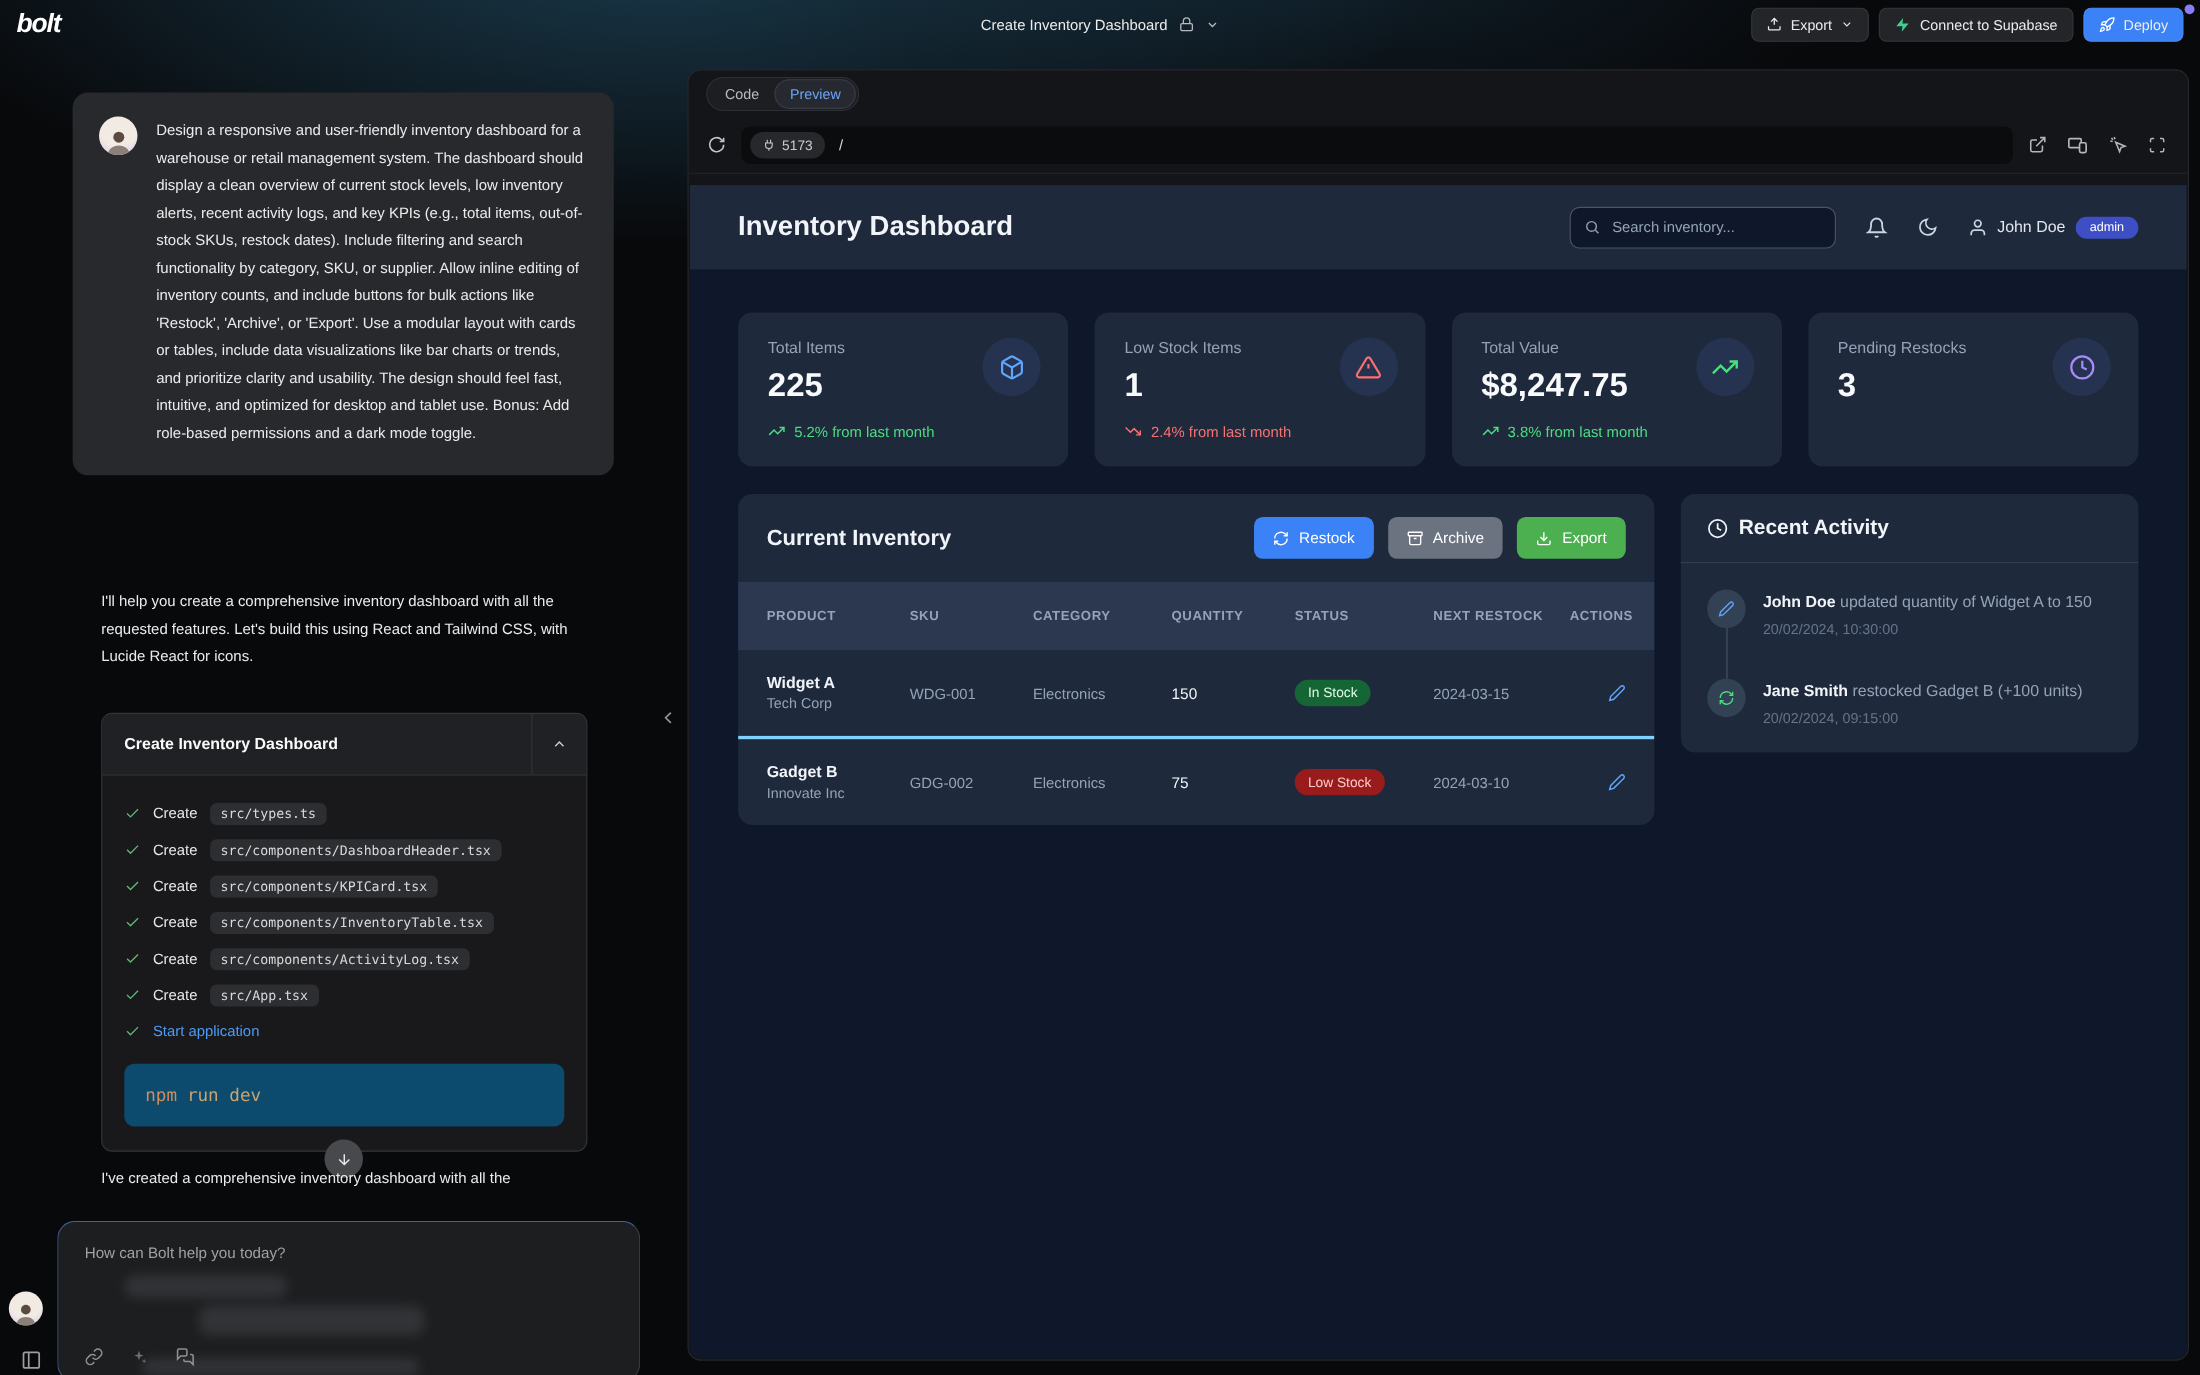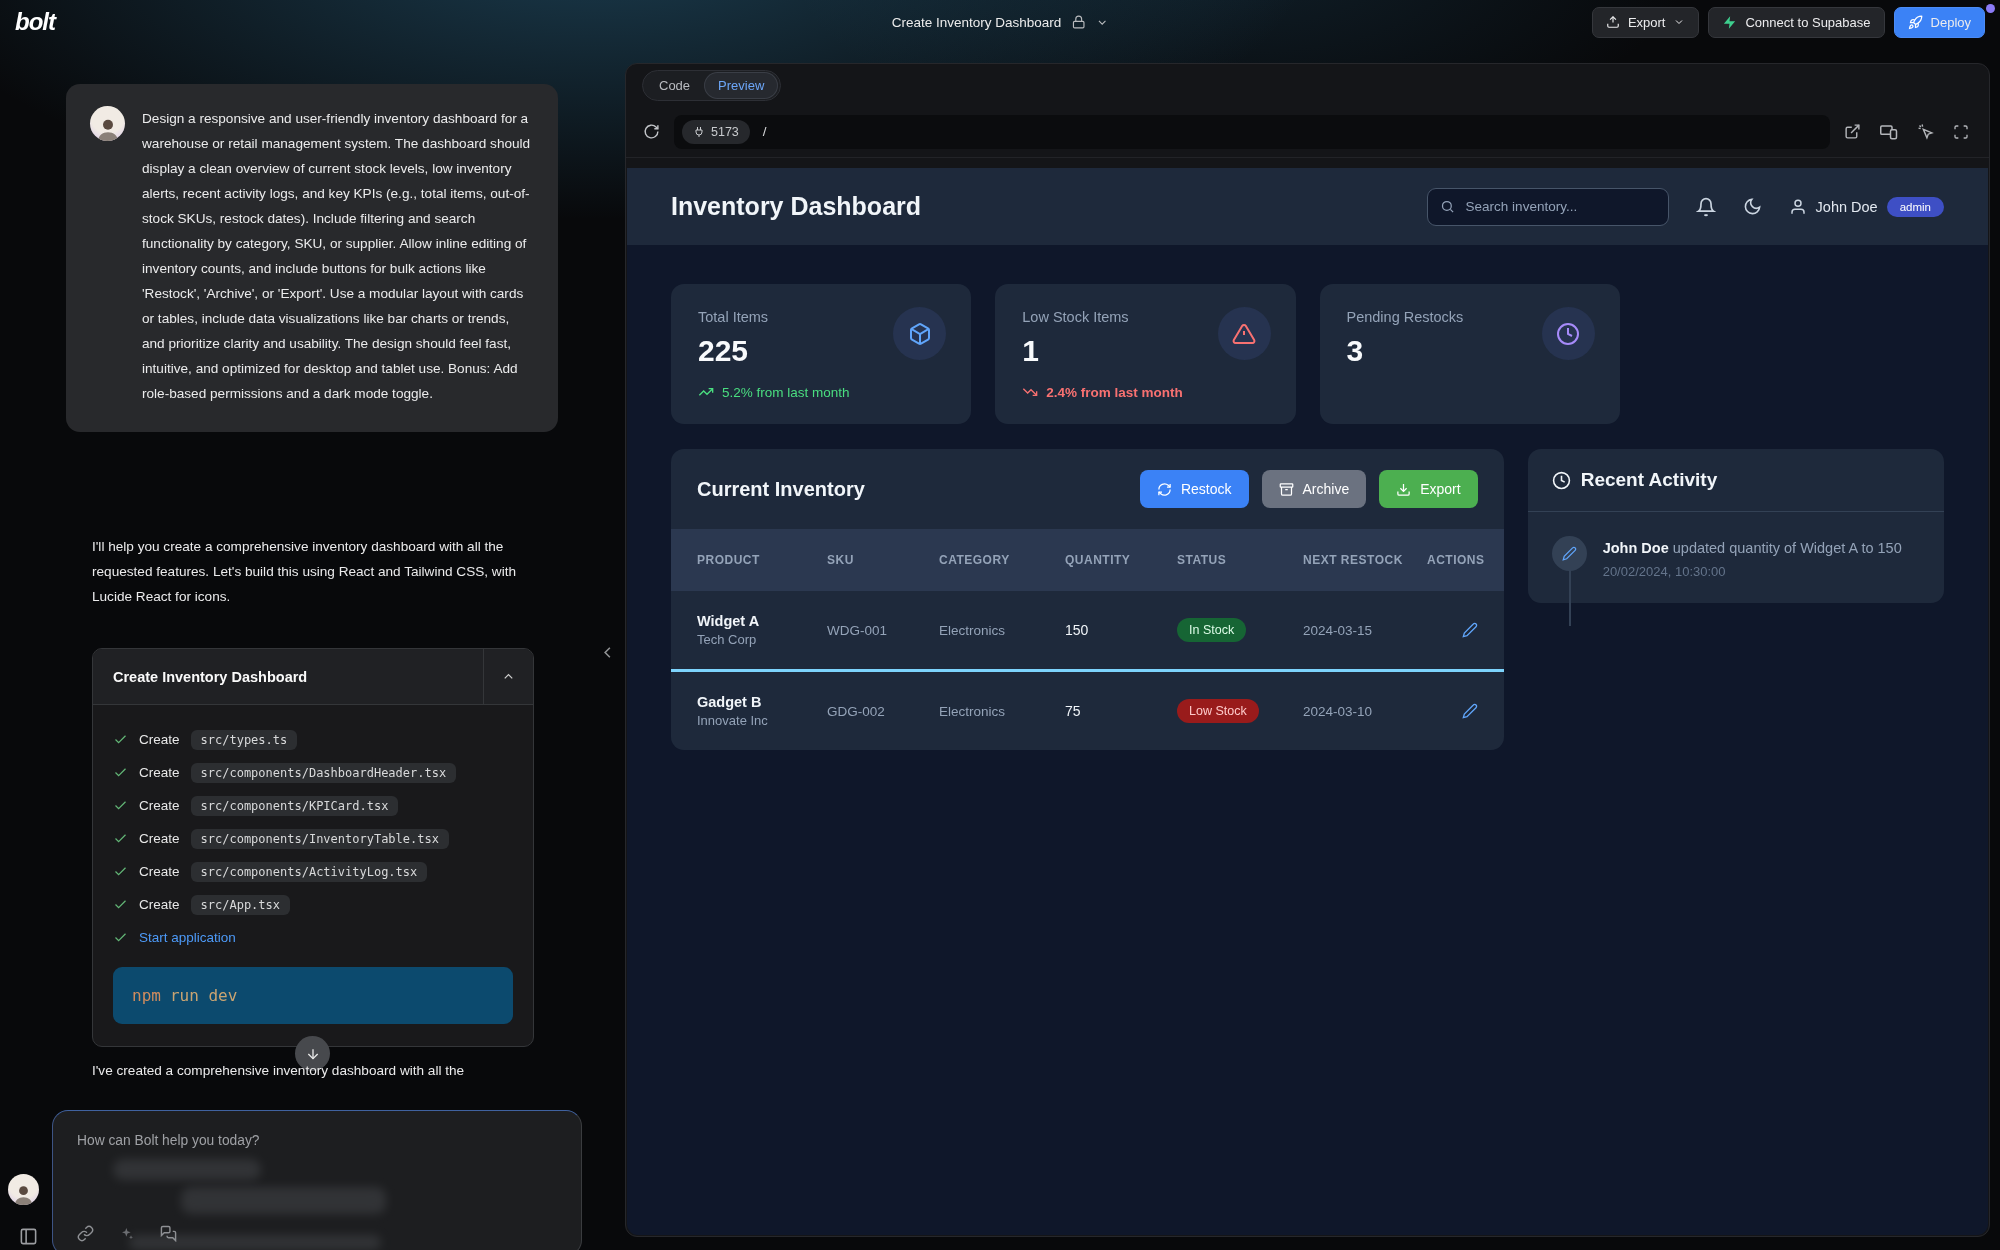--- a/index.html
+++ b/index.html
@@ -79,21 +79,21 @@
   .hdr-icon{color:#cbd5e1;background:none;border:none;padding:0;cursor:pointer;}
   .user-chip{display:flex;align-items:center;gap:9px;color:#e2e8f0;font-size:14.5px;cursor:pointer;}
   .role{background:#3e4fc5;color:#fff;font-size:11.5px;padding:4px 13px;border-radius:999px;}
 
   .kpis{display:grid;grid-template-columns:repeat(4,1fr);gap:24px;padding:39px 44px 0;}
   .kpi{position:relative;background:#1e293b;border-radius:13px;height:140px;box-sizing:border-box;padding:25px 27px;}
   .kpi-label{color:#94a3b8;font-size:14.5px;}
   .kpi-value{color:#f8fafc;font-size:30px;font-weight:700;margin-top:9px;}
   .kpi-trend{position:absolute;left:27px;bottom:24px;display:flex;align-items:center;gap:8px;font-size:13.5px;}
   .kpi-trend.up{color:#4ade80;}
-  .kpi-trend.down{color:#f87171;font-weight:bold;}
+  .kpi-trend.down{color:#f87171;}
   .kpi-bubble{position:absolute;right:25px;top:23px;width:53px;height:53px;border-radius:50%;background:#263350;display:flex;align-items:center;justify-content:center;}
   .ic-blue{color:#60a5fa;}.ic-red{color:#f87171;}.ic-green{color:#4ade80;}.ic-purple{color:#a78bfa;}
 
   .main{display:grid;grid-template-columns:2fr 1fr;gap:24px;padding:25px 44px 0;align-items:start;}
   .panel{background:#1e293b;border-radius:13px;}
   .panel.inv{overflow:hidden;}
   .inv-hd{display:flex;align-items:center;justify-content:space-between;padding:21px 26px;}
   .inv-title{font-size:20px;font-weight:700;color:#f1f5f9;margin:0;}
   .inv-btns{display:flex;gap:13px;}
   .abtn{display:flex;align-items:center;gap:9px;height:38px;padding:0 17px;border:none;border-radius:8px;color:#fff;font-size:14px;cursor:pointer;}
@@ -468,20 +468,39 @@
                   <polyline points="16 17 22 17 22 11"></polyline>
                 </svg>
               </span>
             <span>2.4% from last month</span>
           </div>
           <div class="kpi-bubble ic-red">
             <svg width="24" height="24" viewBox="0 0 24 24" fill="none" stroke="currentColor" stroke-width="2">
                 <path d="M10.29 3.86L1.82 18a2 2 0 0 0 1.71 3h16.94a2 2 0 0 0 1.71-3L13.71 3.86a2 2 0 0 0-3.42 0z"></path>
                 <line x1="12" y1="9" x2="12" y2="13"></line>
                 <line x1="12" y1="17" x2="12.01" y2="17"></line>
+              </svg>
+          </div>
+        </div>
+        <div class="kpi">
+          <div class="kpi-label">Total Value</div>
+          <div class="kpi-value">$8,247.75</div>
+          <div class="kpi-trend up">
+            <span>
+                <svg width="16" height="16" viewBox="0 0 24 24" fill="none" stroke="currentColor" stroke-width="2">
+                  <polyline points="22 7 13.5 15.5 8.5 10.5 2 17"></polyline>
+                  <polyline points="16 7 22 7 22 13"></polyline>
+                </svg>
+              </span>
+            <span>3.8% from last month</span>
+          </div>
+          <div class="kpi-bubble ic-green">
+            <svg width="26" height="26" viewBox="0 0 24 24" fill="none" stroke="currentColor" stroke-width="2">
+                <polyline points="22 7 13.5 15.5 8.5 10.5 2 17"></polyline>
+                <polyline points="16 7 22 7 22 13"></polyline>
               </svg>
           </div>
         </div>
         <div class="kpi">
           <div class="kpi-label">Pending Restocks</div>
           <div class="kpi-value">3</div>
           <div class="kpi-bubble ic-purple">
             <svg width="24" height="24" viewBox="0 0 24 24" fill="none" stroke="currentColor" stroke-width="2">
                 <circle cx="12" cy="12" r="10"></circle>
                 <polyline points="12 6 12 12 16 14"></polyline>
@@ -591,19 +610,33 @@
               <span class="act-ic ic-blue">
                 <svg width="15" height="15" viewBox="0 0 24 24" fill="none" stroke="currentColor" stroke-width="2">
                     <path d="M17 3a2.83 2.83 0 1 1 4 4L7.5 20.5 2 22l1.5-5.5z"></path>
                   </svg>
               </span>
               <div>
                 <div class="act-text"><b>John Doe</b><span> updated quantity of Widget A to 150</span></div>
                 <div class="act-time">20/02/2024, 10:30:00</div>
               </div>
             </div>
+            <div class="act-item second">
+              <span class="act-ic ic-green">
+                <svg width="15" height="15" viewBox="0 0 24 24" fill="none" stroke="currentColor" stroke-width="2">
+                    <path d="M3 12a9 9 0 0 1 15-6.7L21 8"></path>
+                    <polyline points="21 3 21 8 16 8"></polyline>
+                    <path d="M21 12a9 9 0 0 1-15 6.7L3 16"></path>
+                    <polyline points="3 21 3 16 8 16"></polyline>
+                  </svg>
+              </span>
+              <div>
+                <div class="act-text"><b>Jane Smith</b><span> restocked Gadget B (+100 units)</span></div>
+                <div class="act-time">20/02/2024, 09:15:00</div>
+              </div>
+            </div>
           </div>
         </aside>
 
       </div>
     </div>
   </div>
 </div>
 
 </body></html>

